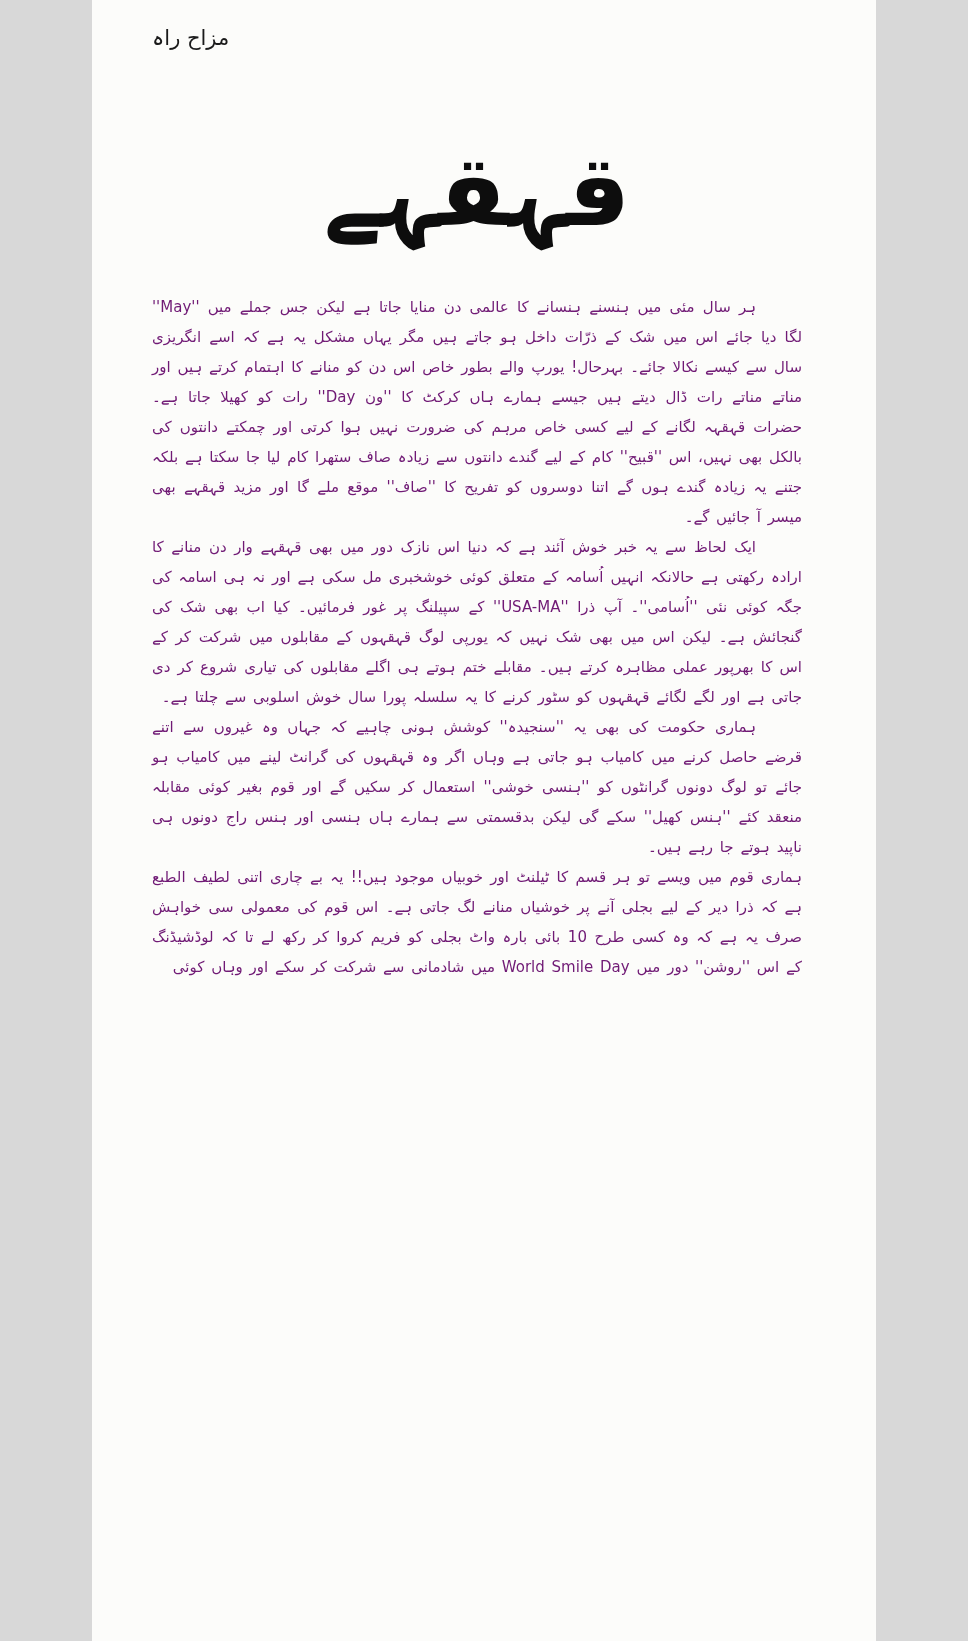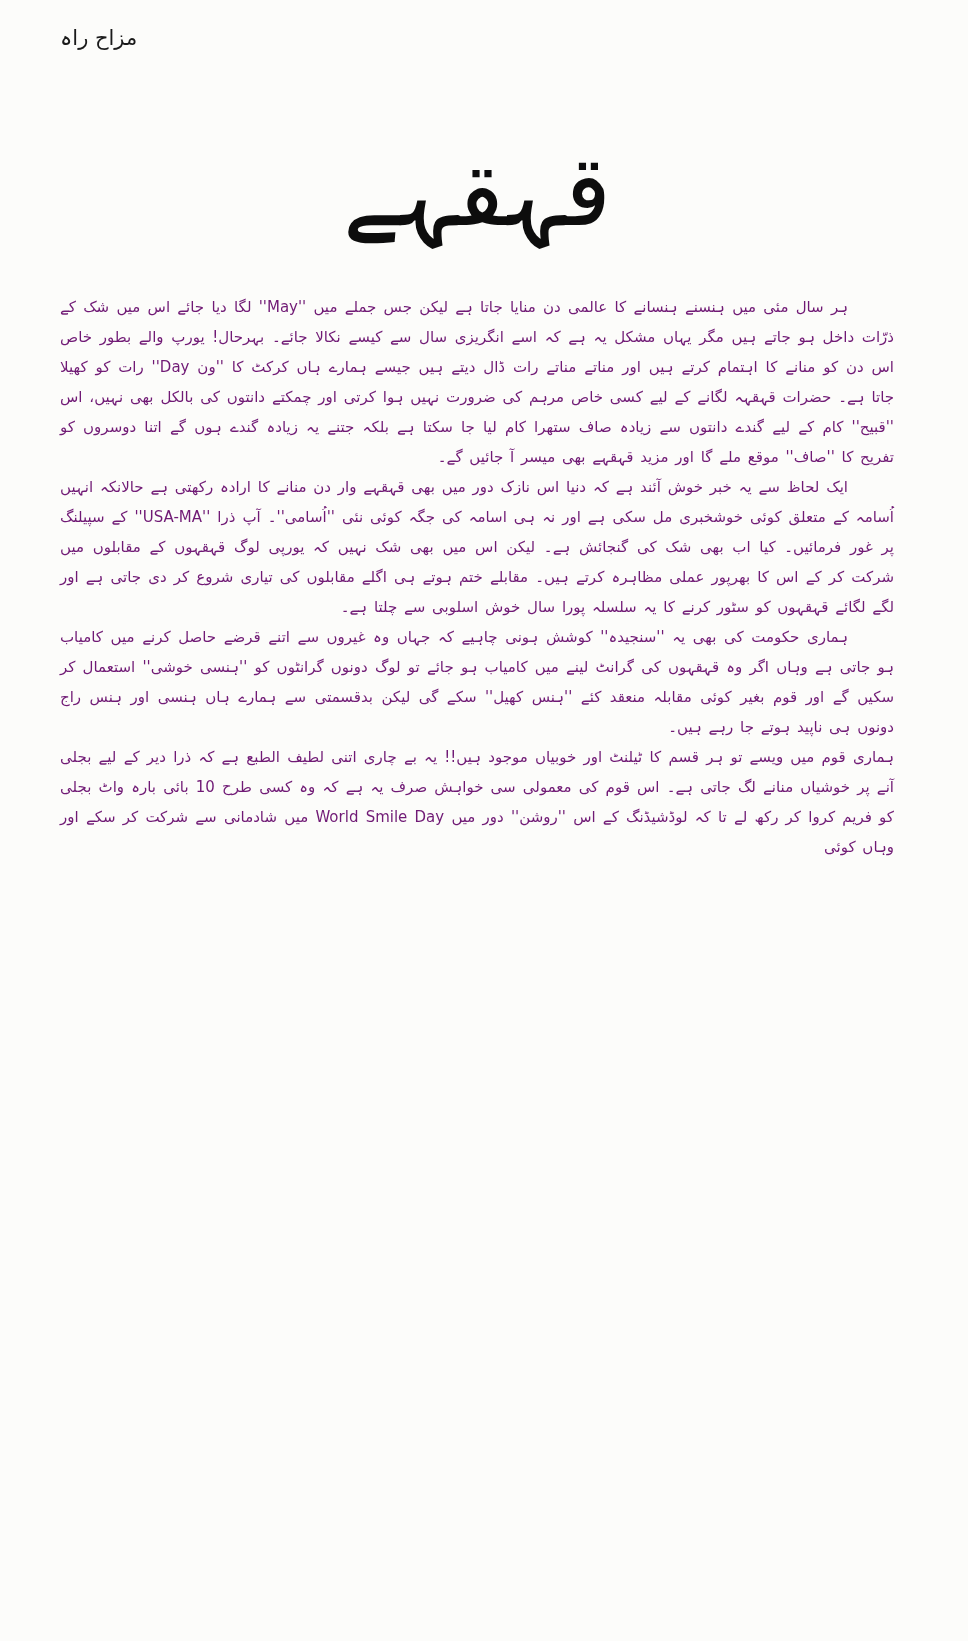--- a/index.html
+++ b/index.html
@@ -3,21 +3,21 @@
 <meta charset="utf-8">
 <style>
   html, body {
     margin: 0;
     padding: 0;
     background: #d8d8d8;
     font-family: "DejaVu Sans", sans-serif;
   }
   .page {
     position: relative;
-    width: 968px;
+    width: 784px;
     height: 1641px;
     margin: 0 auto;
     background: #fcfcfa;
     color: #111;
     box-sizing: border-box;
     padding: 26px 74px 0 60px;
     overflow: hidden;
     direction: rtl;
   }
   .running-header {
@@ -28,21 +28,21 @@
     font-weight: 500;
     color: #1a1a1a;
     direction: rtl;
     letter-spacing: 1px;
   }
   .chapter-title {
     margin: 112px 0 46px 0;
     text-align: center;
     font-size: 98px;
     line-height: 1.1;
-    font-weight: normal;
+    font-weight: bold;
     font-family: "DejaVu Sans", sans-serif;
     color: #0d0d0d;
   }
   .body-text {
     direction: rtl;
     text-align: justify;
     font-size: 15px;
     line-height: 2.0;
     color: #701a75;
     word-spacing: 2px;

